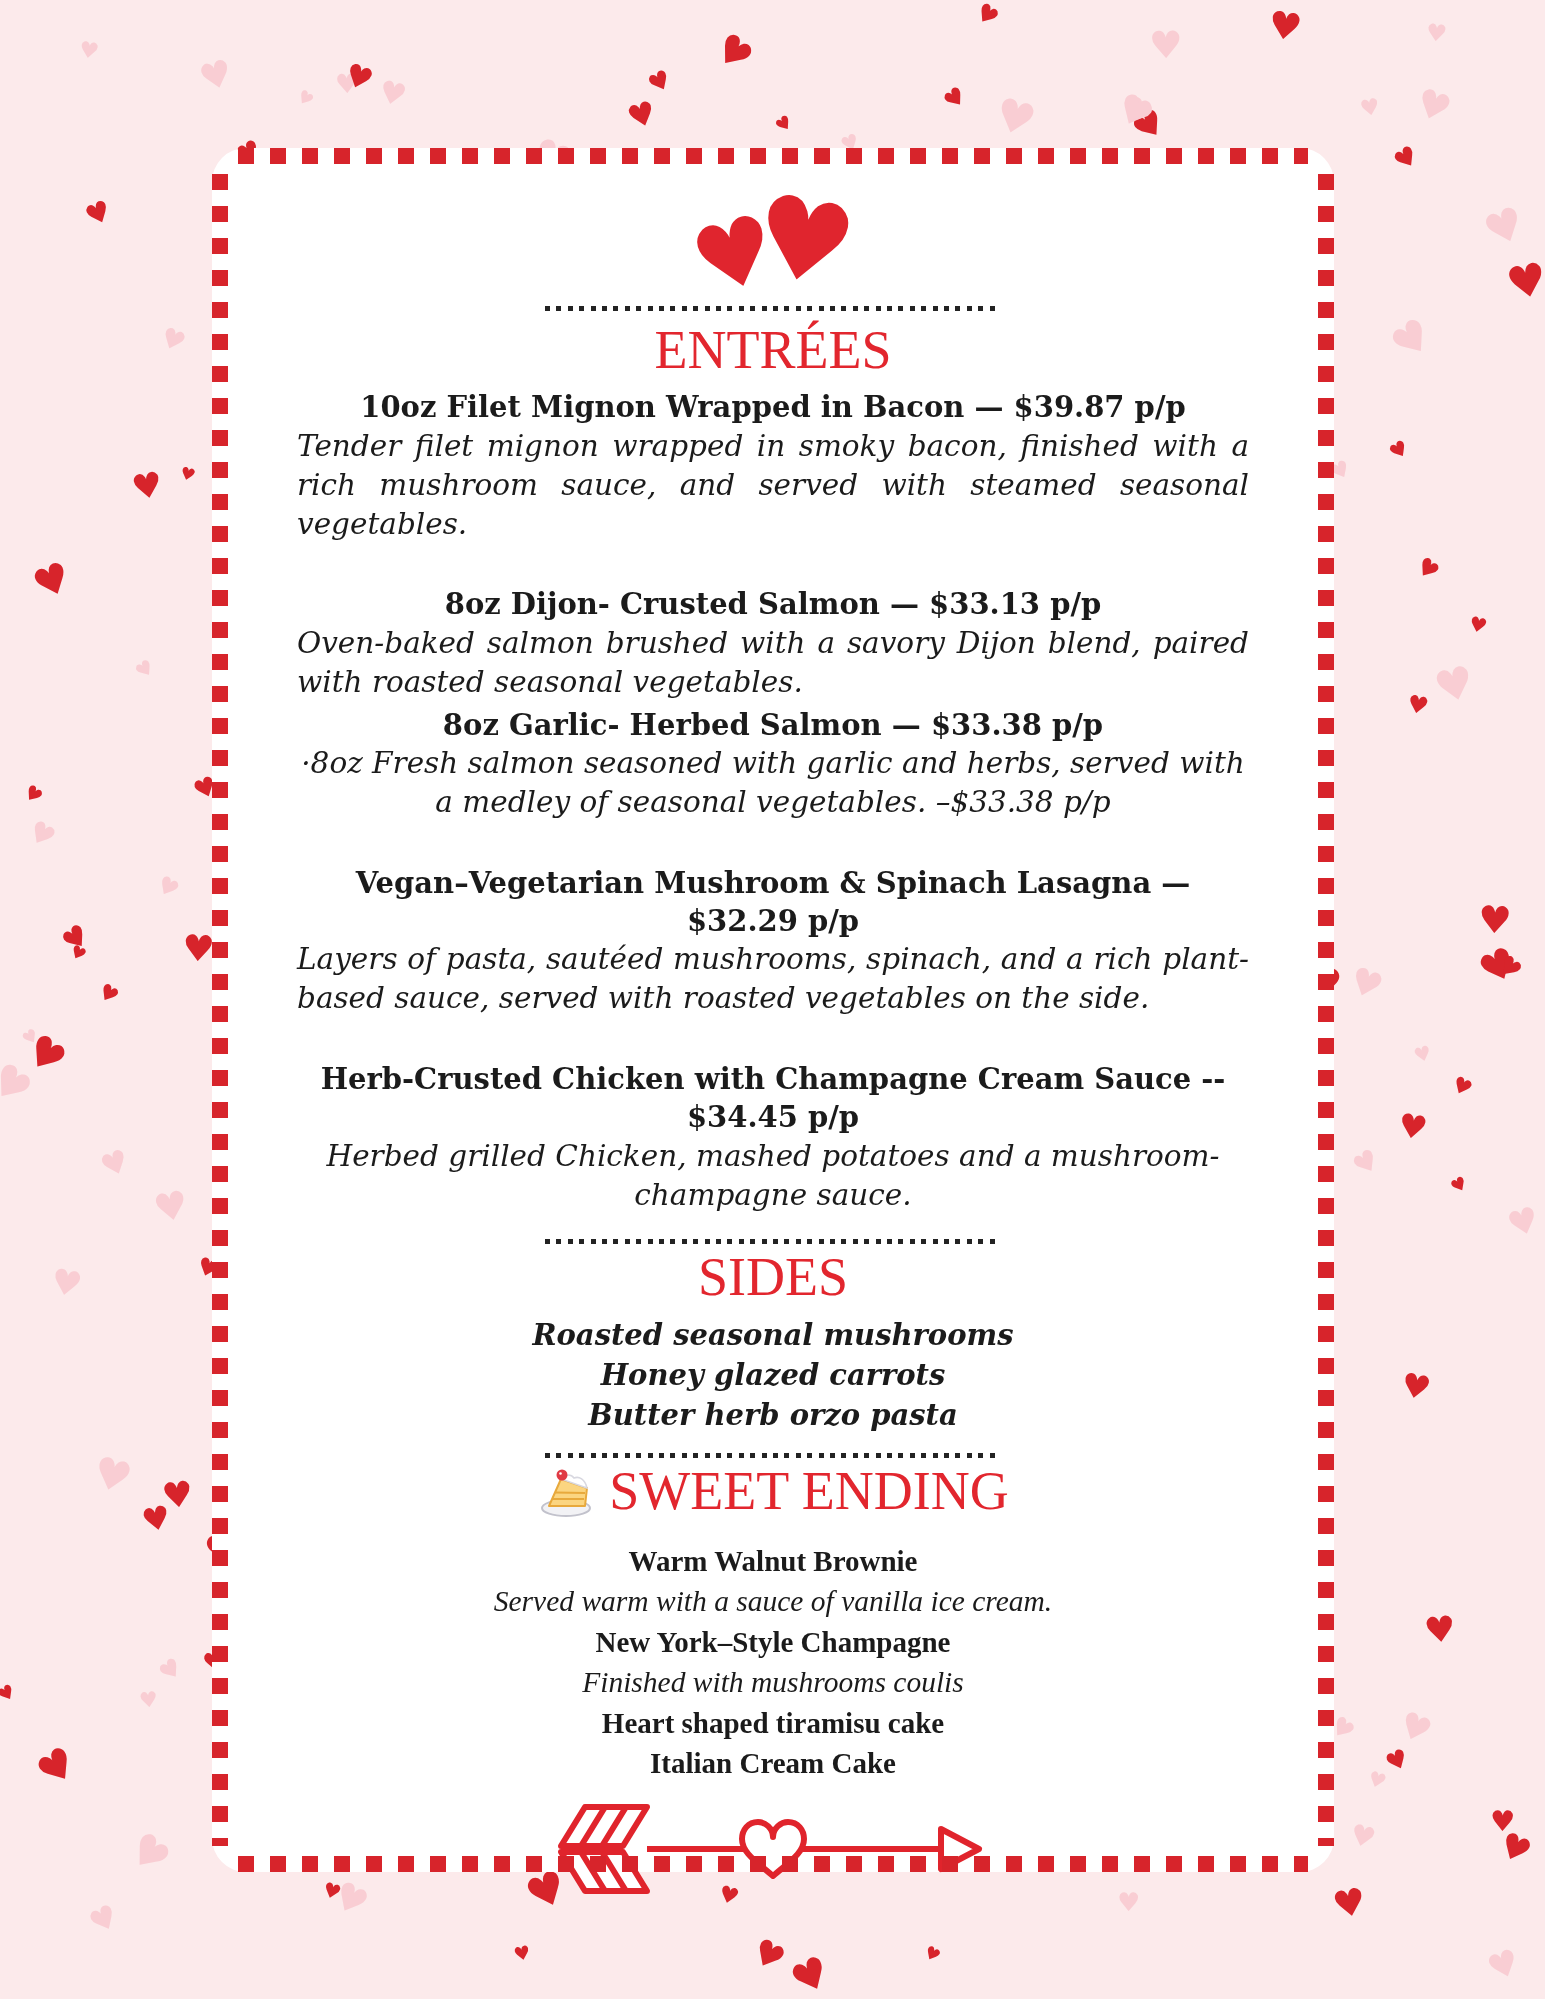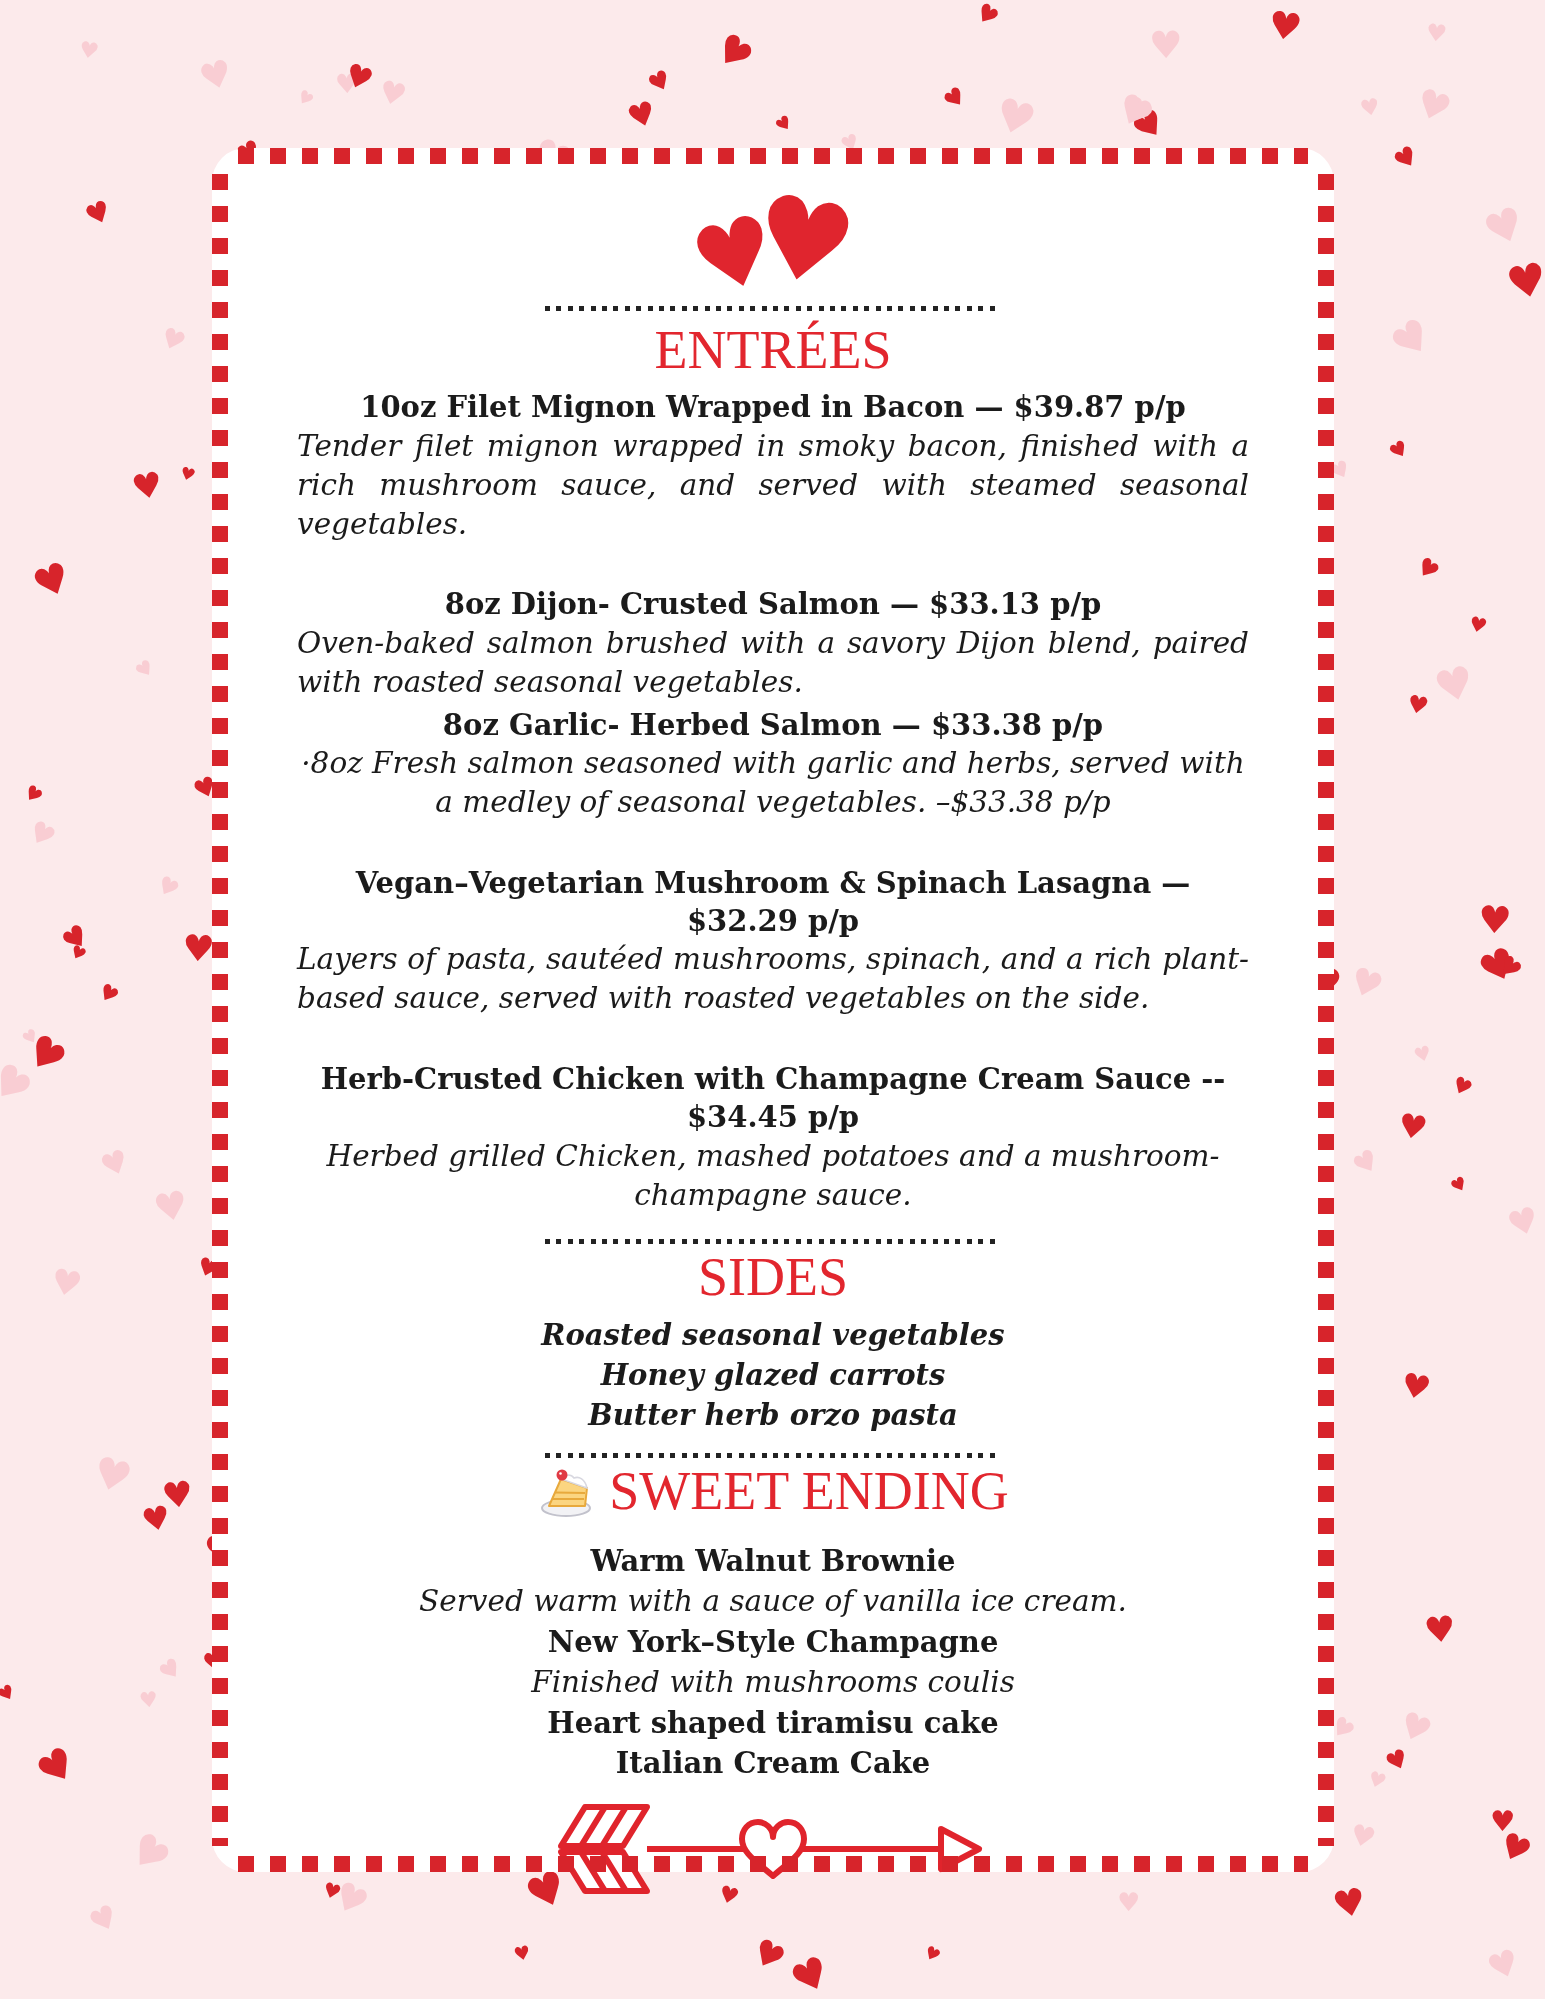--- a/index.html
+++ b/index.html
@@ -59,21 +59,21 @@
   .menu-item{margin:0 0 2px;}
   .item-title{font-size:29px;font-weight:700;line-height:1.32;}
   .item-desc{font-size:29.5px;font-style:italic;line-height:1.32;}
   .desc-justify{text-align:justify;}
   .desc-center{text-align:center;}
   .align-left{text-align:center;}
   .gap-b{margin-bottom:42px;}
   .gap-s{margin-bottom:4px;}
   .sides-list{margin:2px 0 4px;}
   .side-item{font-size:29px;font-weight:700;font-style:italic;line-height:1.38;}
-  .dessert-line{line-height:1.38;}
+  .dessert-line{line-height:1.38;font-family:Liberation Serif, serif;}
   .dl-bold{font-size:29px;font-weight:700;}
   .dl-italic{font-size:29.5px;font-style:italic;}
   .cupid-arrow{margin-top:16px;}
 </style>
 </head>
 <body>
 
 <div class="page">
   <div class="hearts-layer">
       <span class="bg-heart" style="left: 154.066px; top: 1187.68px; font-size: 38.3087px; color: rgb(249, 205, 211); transform: rotate(-11.1449deg);">♥</span>
@@ -394,21 +394,21 @@
       <div class="menu-item align-left">
         <div class="item-title">Herb-Crusted Chicken with Champagne Cream Sauce -- $34.45 p/p</div>
         <div class="item-desc">Herbed grilled Chicken, mashed potatoes and a mushroom-champagne sauce.</div>
       </div>
 
       <div class="divider d2"></div>
 
       <h1 class="menu-heading">SIDES</h1>
 
       <div class="sides-list">
-        <div class="side-item">Roasted seasonal vegetables</div>
+        <div class="side-item">Roasted seasonal mushrooms</div>
         <div class="side-item">Honey glazed carrots</div>
         <div class="side-item">Butter herb orzo pasta</div>
       </div>
 
       <div class="divider d3"></div>
 
       <h1 class="menu-heading desserts-heading">
         <svg width="58" height="52" viewBox="0 0 58 52">
           <ellipse cx="29" cy="42" rx="24" ry="8" fill="#f2f2f5" stroke="#c2c2cc" stroke-width="2"></ellipse>
           <path d="M12 40 L24 13 L50 22 L48 40 Z" fill="#fbd581" stroke="#e8a93c" stroke-width="2" stroke-linejoin="round"></path>

